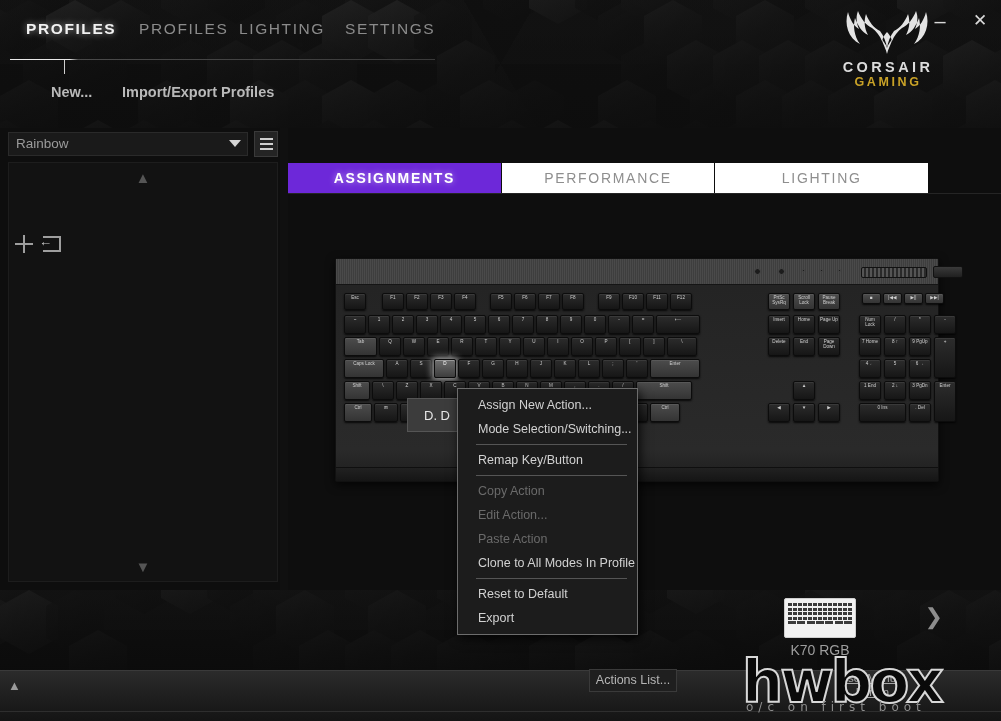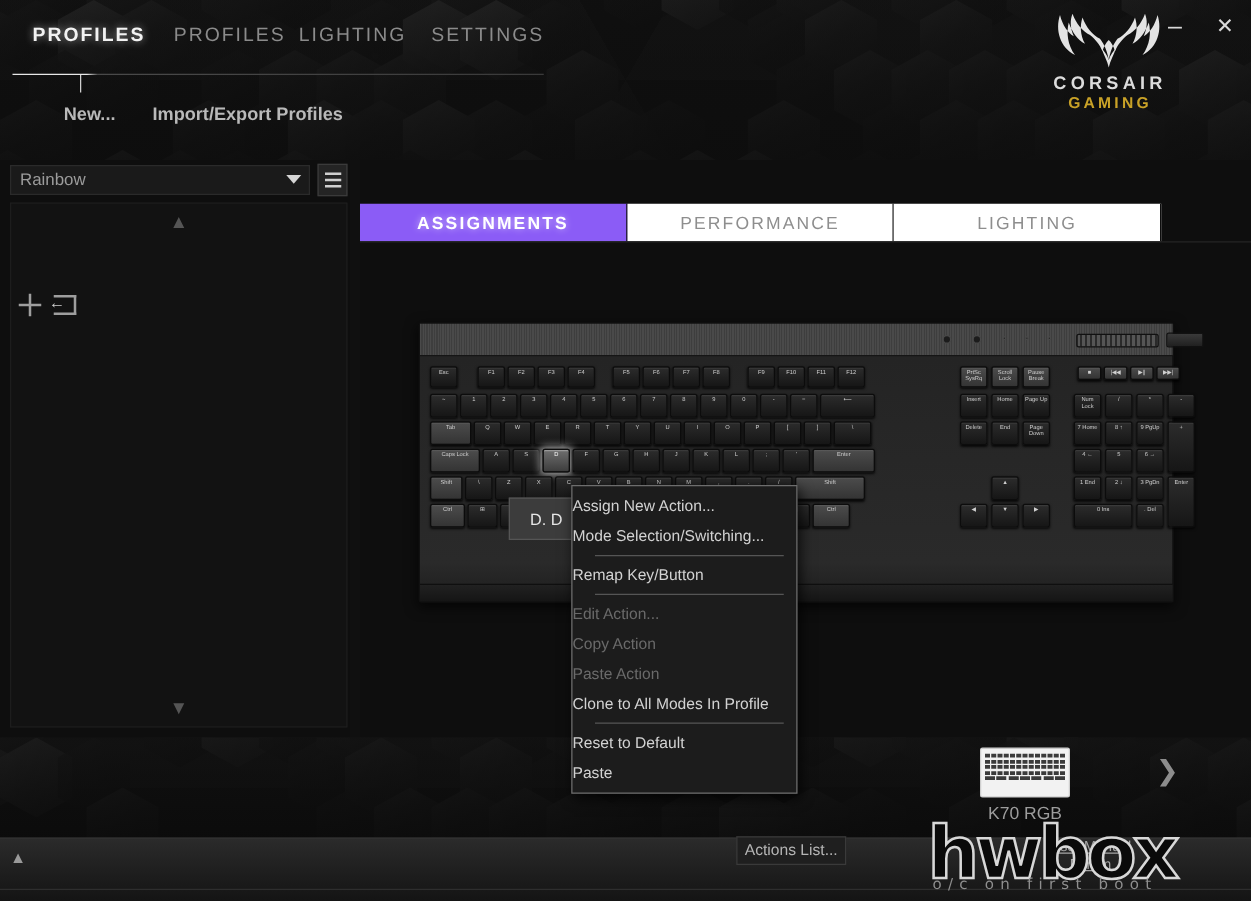--- a/index.html
+++ b/index.html
@@ -87,21 +87,21 @@
   .impIcon { width:18px; height:16px; border:2px solid #9e9e9e; border-left:none; position:relative; cursor:pointer; }
   .impIcon:before { content:"←"; position:absolute; left:-4px; top:-4px; font-size:13px; color:#cfcfcf; }
 
   
   #rightpanel { position:absolute; left:288px; top:128px; width:713px; height:462px; background:#0e0e0e; }
   #tabs { position:absolute; left:0; top:35px; width:641px; height:30px; display:flex; }
   .mtab {
     flex:1; text-align:center; font-size:14px; letter-spacing:1.7px; color:#8e8e8e;
     line-height:30px; background:#ffffff; border-right:1px solid #0d0d0d; cursor:pointer;
   }
-  .mtab.active { color:#ffffff; font-weight:bold; background:#8b5cf6; text-shadow:0 0 6px rgba(255,255,255,.55); }
+  .mtab.active { color:#ffffff; font-weight:bold; background:#6d28d9; text-shadow:0 0 6px rgba(255,255,255,.55); }
   #tabsRule { position:absolute; left:0; top:65px; width:713px; height:1px; background:#252525; }
 
   
   #kb { position:absolute; left:47px; top:130px; width:604px; height:224px;
         background:linear-gradient(180deg,#3a3a3a 0%,#2e2e2e 6%,#242424 12%,#2a2a2a 86%,#1d1d1d 100%);
         border:1px solid #111; border-radius:2px; box-shadow:0 3px 10px rgba(0,0,0,.7);}
   #kbTop { position:absolute; left:0; top:0; width:100%; height:26px;
            background:repeating-linear-gradient(90deg,#4a4a4a 0 1px,#3e3e3e 1px 2px);
            border-bottom:1px solid #151515; }
   #kbBottom { position:absolute; left:0; bottom:0; width:100%; height:14px;
@@ -128,21 +128,21 @@
     display:flex; align-items:center; justify-content:center; z-index:40; }
 
   #actionsListBtn { position:absolute; left:301px; top:541px; width:88px; height:23px;
     background:#1f1f1f; border:1px solid #3a3a3a; color:#b5b5b5; font-size:12.5px;
     line-height:21px; text-align:center; cursor:pointer; z-index:20;}
 
   
   #ctxmenu { position:absolute; left:457px; top:388px; width:181px;
     background:#1c1c1c; border:1px solid #6d6d6d; z-index:60;
     box-shadow:2px 3px 10px rgba(0,0,0,.8); padding:4px 0;}
-  .ctxitem { height:24px; line-height:24px; color:#d2d2d2; font-size:12.5px; cursor:pointer; white-space:nowrap;}
+  .ctxitem { height:24px; line-height:24px; padding-left:20px; color:#d2d2d2; font-size:12.5px; cursor:pointer; white-space:nowrap;}
   .ctxitem.disabled { color:#6a6a6a; cursor:default; }
   .ctxsep { height:1px; background:#555; margin:3px 10px 3px 18px; }
 
   
   #devbar { position:absolute; left:0; top:590px; width:1001px; height:80px; overflow:hidden; }
   #devbarShade { position:absolute; inset:0; background:linear-gradient(180deg,rgba(14,14,14,.55),rgba(10,10,10,.8)); }
   .dev { position:absolute; text-align:center; }
   .dev .devname { font-size:14px; color:#9d9d9d; white-space:nowrap; }
   .devArrow { position:absolute; right:58px; top:14px; color:#8d8d8d; font-size:22px; cursor:pointer; }
   .mouseIcon { width:28px; height:40px; margin:0 auto 4px; background:#3a3a3a;
@@ -442,27 +442,27 @@
   </div>
 
   <div id="kbTooltip">D. D</div>
 
   <div id="ctxmenu">
       <div class="ctxitem">Assign New Action...</div>
       <div class="ctxitem">Mode Selection/Switching...</div>
       <div class="ctxsep"></div>
       <div class="ctxitem">Remap Key/Button</div>
       <div class="ctxsep"></div>
+      <div class="ctxitem disabled">Copy Action</div>
       <div class="ctxitem disabled">Edit Action...</div>
-      <div class="ctxitem disabled">Copy Action</div>
       <div class="ctxitem disabled">Paste Action</div>
       <div class="ctxitem">Clone to All Modes In Profile</div>
       <div class="ctxsep"></div>
       <div class="ctxitem">Reset to Default</div>
-      <div class="ctxitem">Paste</div>
+      <div class="ctxitem">Export</div>
     </div>
 
   <div id="devbar">
     <div class="hexbg" id="devHex">
         <div class="hex" style="left: -23px; top: -40px;"></div>
         <div class="hex d" style="left: 115px; top: -40px;"></div>
         <div class="hex l" style="left: 161px; top: -40px;"></div>
         <div class="hex d" style="left: 207px; top: -40px;"></div>
         <div class="hex" style="left: 253px; top: -40px;"></div>
         <div class="hex" style="left: 345px; top: -40px;"></div>

